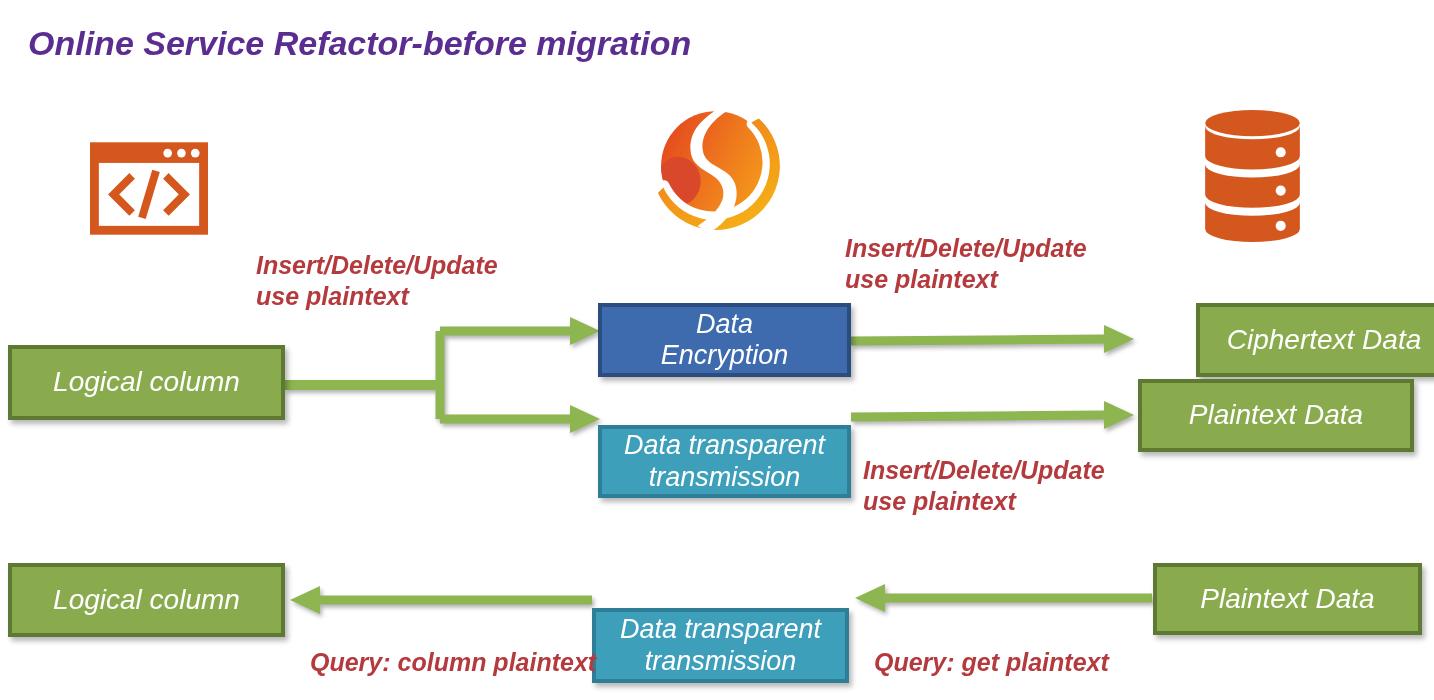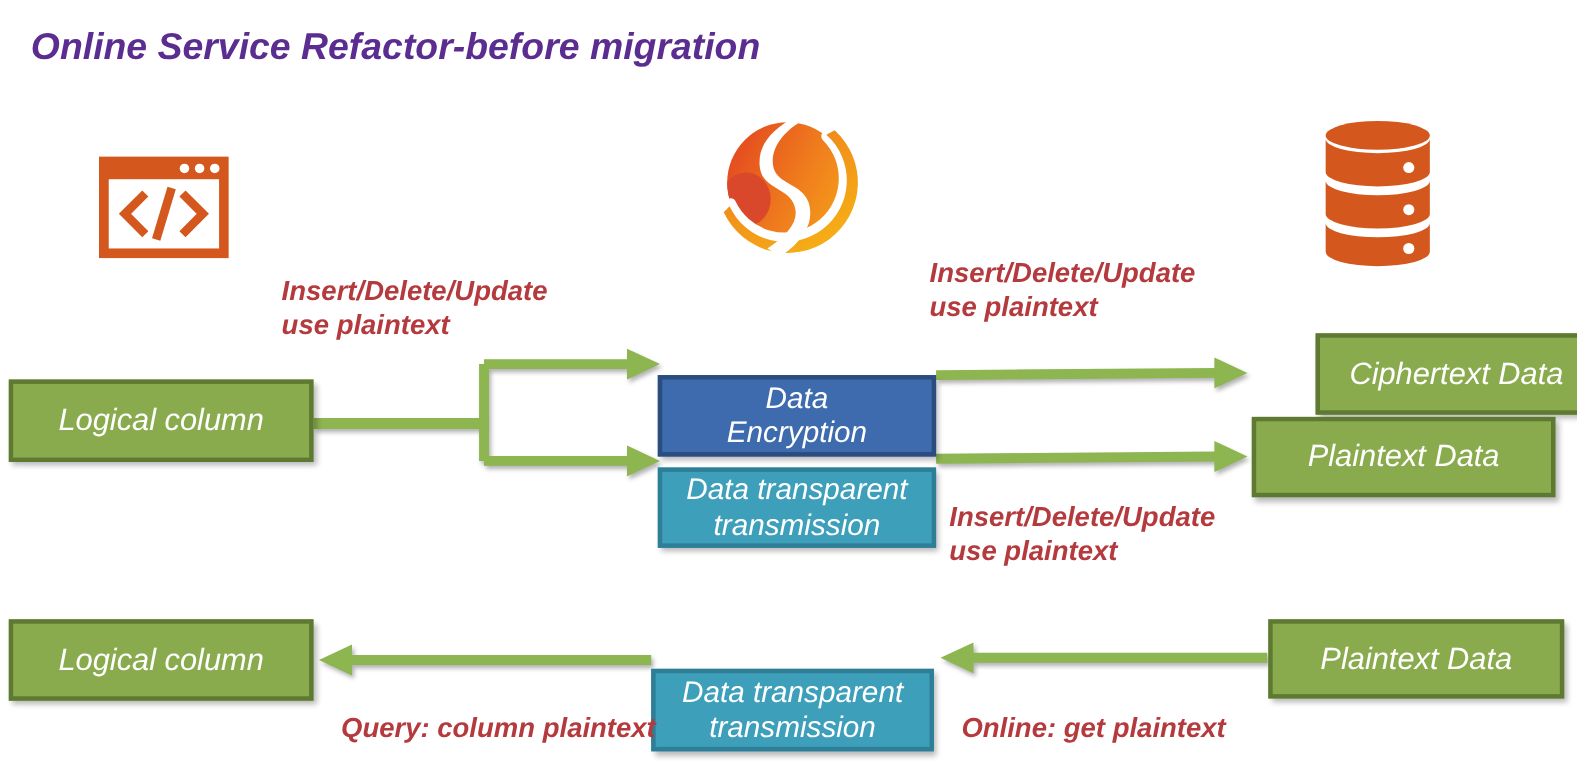--- a/index.html
+++ b/index.html
@@ -11,21 +11,21 @@
     position:absolute;left:28px;top:24px;
     font-size:34px;font-weight:700;color:#5B2D90;letter-spacing:0px;
   }
   
   .node{
     position:absolute;box-sizing:border-box;display:flex;align-items:center;justify-content:center;
     color:#ffffff;text-align:center;font-size:28px;line-height:1.15;
     box-shadow:3px 4px 5px rgba(0,0,0,0.28);z-index:3;
   }
   .green{background:#8AAB4D;border:4px solid #5E7A32;}
-  .blue{background:#3D6BAE;border:4px solid #2B4C7E;margin-top:38px;}
+  .blue{background:#3D6BAE;border:4px solid #2B4C7E;}
   .teal{background:#3E9FBA;border:4px solid #2E7E98;margin-top:48px;}
   .node .txt{display:block;}
   .w160{width:170px;}
   .w230{width:235px;}
   
   .elabel{
     position:absolute;color:#B43A3E;font-weight:700;font-size:25px;line-height:1.22;
     white-space:nowrap;z-index:4;
   }
   
@@ -170,15 +170,15 @@
     <div>use plaintext</div>
   </div>
 
   <div class="elabel" style="left:863px;top:455px">
     <div>Insert/Delete/Update</div>
     <div>use plaintext</div>
   </div>
 
   <div class="elabel" style="left:310px;top:647px">Query: column plaintext</div>
 
-  <div class="elabel" style="left:874px;top:647px">Online: get plaintext</div>
+  <div class="elabel" style="left:874px;top:647px">Query: get plaintext</div>
 
 </div>
 
 </body></html>

